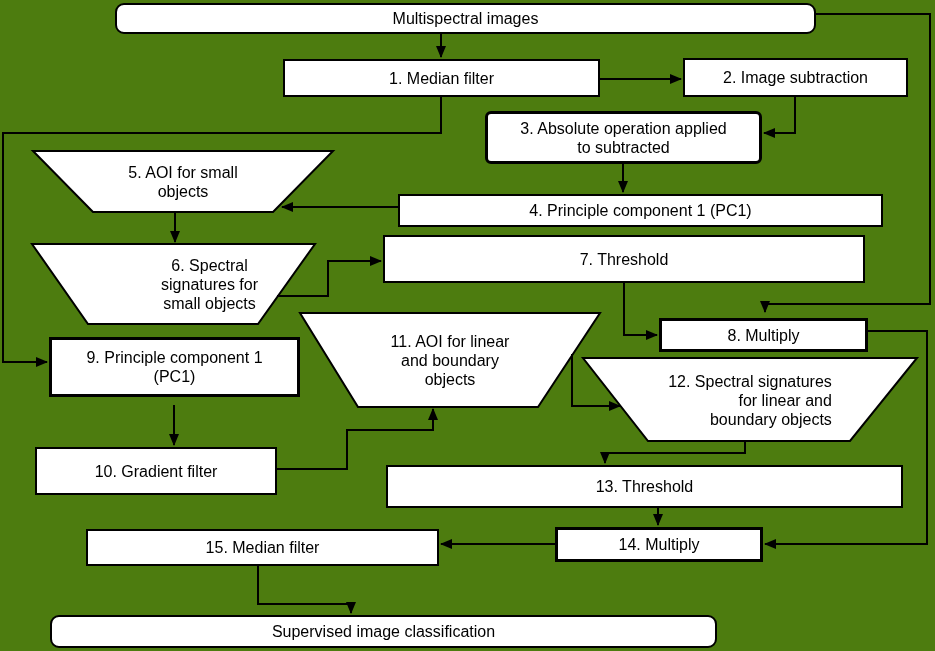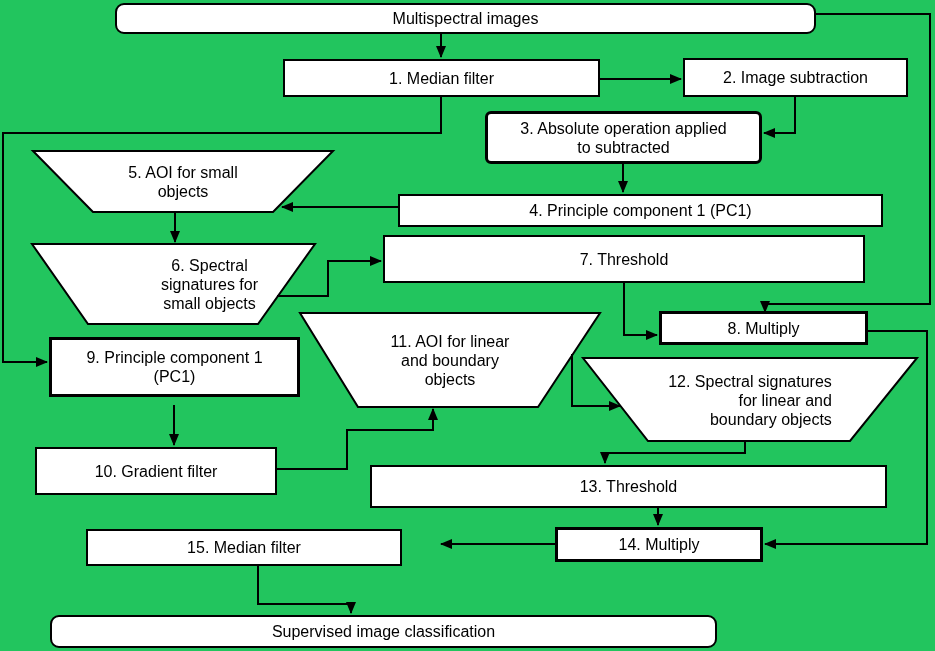--- a/index.html
+++ b/index.html
@@ -5,21 +5,21 @@
   html, body {
     margin: 0;
     padding: 0;
     background: #ffffff;
     font-family: "Liberation Sans", sans-serif;
   }
   .canvas {
     position: relative;
     width: 935px;
     height: 651px;
-    background: #22c55e;
+    background: #4d7c0f;
     overflow: hidden;
   }
   .edge-layer {
     position: absolute;
     left: 0; top: 0;
     width: 935px; height: 651px;
   }
   .node {
     position: absolute;
     box-sizing: border-box;
@@ -113,42 +113,42 @@
   </div>
 
   <div class="node" style="left:398px; top:194px; width:485px; height:33px;">
     <span class="node-label">4. Principle component 1 (PC1)</span>
   </div>
 
   <div class="node" style="left:383px; top:235px; width:482px; height:48px;">
     <span class="node-label">7. Threshold</span>
   </div>
 
-  <div class="node thick" style="left:659px; top:311px; width:209px; height:34px;">
+  <div class="node thick" style="left:659px; top:318px; width:209px; height:34px;">
     <span class="node-label">8. Multiply</span>
   </div>
 
   <div class="node thick" style="left:49px; top:337px; width:251px; height:60px;">
     <span class="node-label">9. Principle component 1
 (PC1)</span>
   </div>
 
   <div class="node" style="left:35px; top:447px; width:242px; height:48px;">
     <span class="node-label">10. Gradient filter</span>
   </div>
 
-  <div class="node" style="left:370px; top:465px; width:517px; height:43px;">
+  <div class="node" style="left:386px; top:465px; width:517px; height:43px;">
     <span class="node-label">13. Threshold</span>
   </div>
 
   <div class="node thick" style="left:555px; top:527px; width:208px; height:35px;">
     <span class="node-label">14. Multiply</span>
   </div>
 
-  <div class="node" style="left:86px; top:529px; width:316px; height:37px;">
+  <div class="node" style="left:86px; top:529px; width:353px; height:37px;">
     <span class="node-label">15. Median filter</span>
   </div>
 
   <div class="node rounded" style="left:50px; top:615px; width:667px; height:33px;">
     <span class="node-label">Supervised image classification</span>
   </div>
 
   <div class="trap-label" style="left:93px; top:153px; width:180px; height:58px;">
     <span>5. AOI for small
 objects</span>

